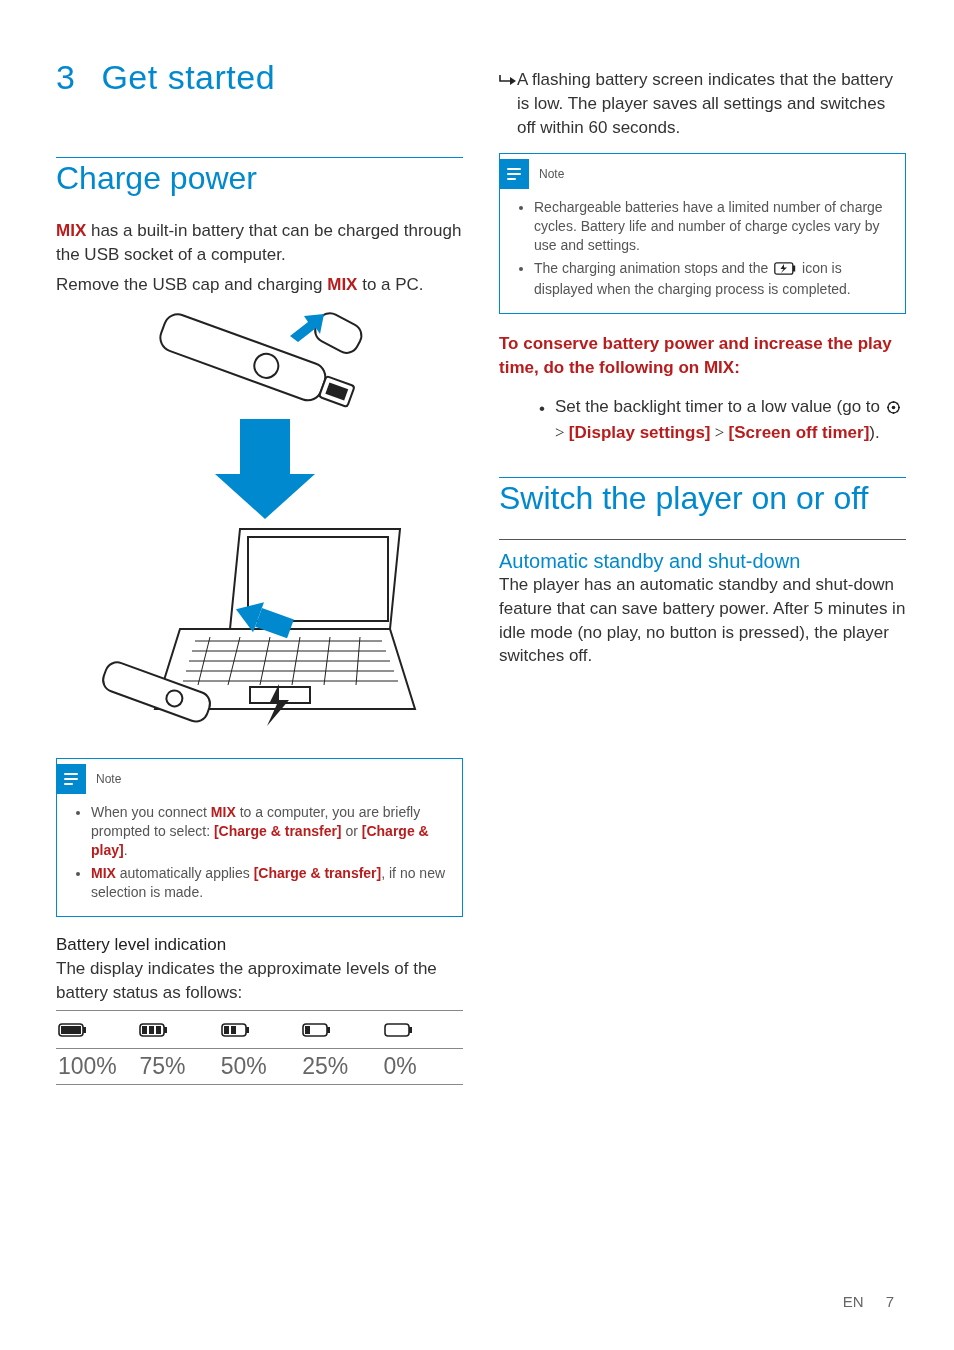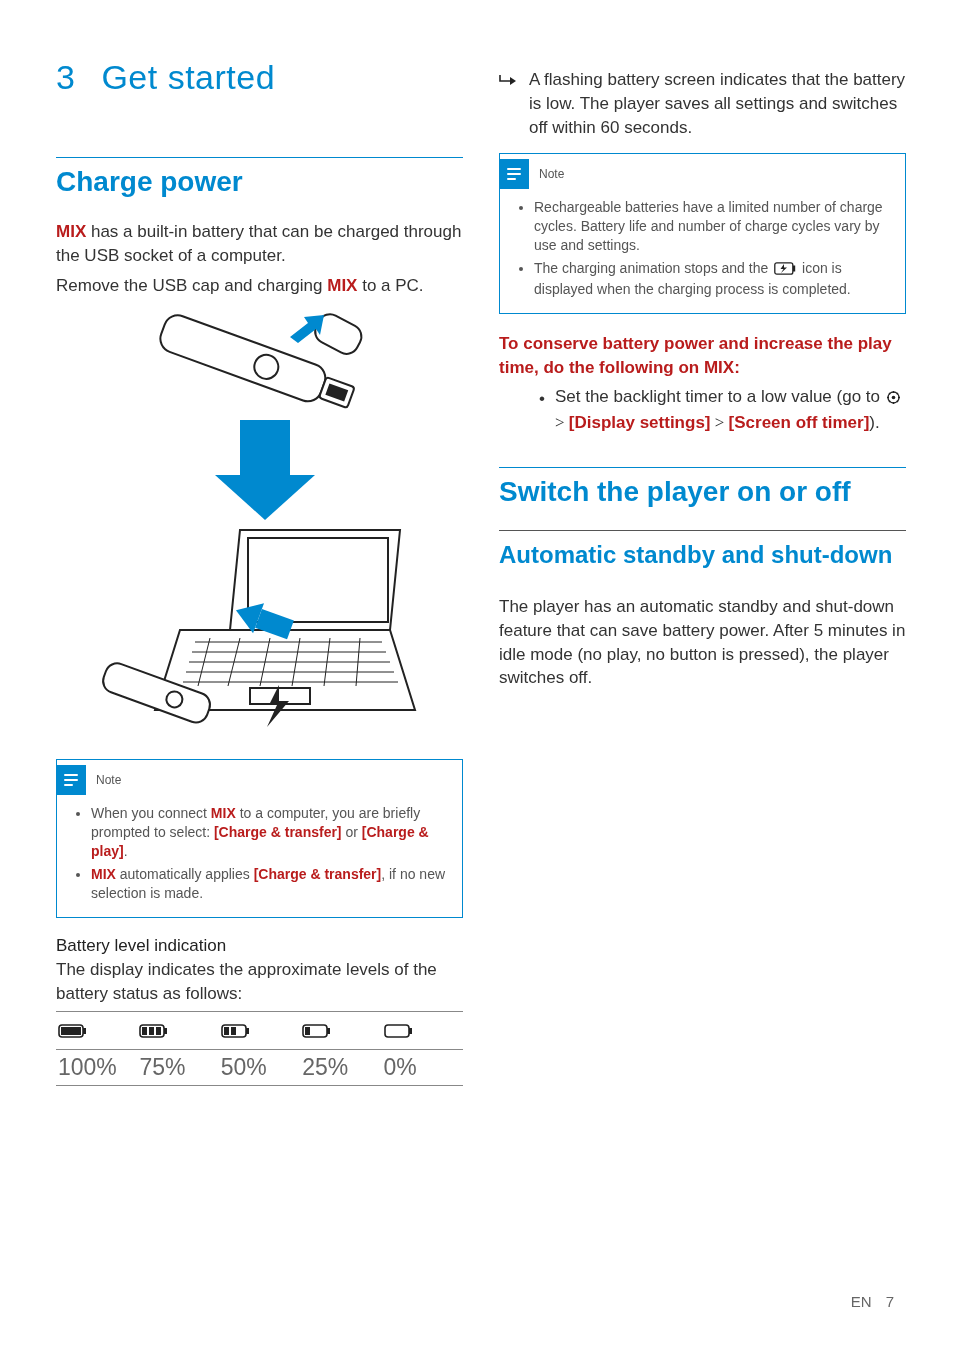--- a/index.html
+++ b/index.html
@@ -31,34 +31,34 @@
     font-weight: 300;
     font-size: 34px;
     color: var(--blue);
     margin: 18px 0 60px 0;
     letter-spacing: .5px;
   }
   h1.chapter .num { display:inline-block; margin-right: 26px; }
 
   h2.section {
     color: var(--blue);
-    font-weight: 700;
-    font-size: 28px;
+    font-weight: 400;
+    font-size: 32px;
     border-top: 1px solid var(--blue);
-    padding-top: 8px;
+    padding-top: 2px;
     margin: 0 0 22px 0;
   }
   hr.thin {
     border:none; border-top:1px solid #555; margin: 18px 0 8px 0;
   }
   h3.sub {
     color: var(--blue);
-    font-size: 24px;
-    font-weight: 700;
-    margin: 10px 0 26px 0;
+    font-size: 20px;
+    font-weight: 400;
+    margin: 10px 0 0 0;
   }
   h4.mini {
     font-size: 17px;
     font-weight: 500;
     margin: 12px 0 2px 0;
     color:#222;
   }
 
   p { font-size: 17px; line-height: 1.4; margin: 0 0 6px 0; color:#333;}
   .bold { font-weight:700; color:#b91c1c;}
@@ -112,32 +112,32 @@
     text-align:left;
     width:20%;
   }
   table.batt tr.icons td { padding-top:6px;}
   table.batt tr.vals td { color:#666;}
 
   .batt-icon { display:inline-block; }
   .batt-icon svg { display:block; }
 
   
-  .arrow-item { display:flex; gap:12px; font-size:17px; line-height:1.4; margin-bottom:14px;}
+  .arrow-item { display:flex; font-size:17px; line-height:1.4; margin-bottom:14px;}
   .arrow-item .glyph { flex: 0 0 auto; padding-top:3px;}
   .bullet-item { display:flex; gap:10px; font-size:17px; line-height:1.4; margin-left:40px; margin-bottom:6px;}
   .bullet-item .dot { flex:0 0 auto; padding-top:2px;}
 
-  .intro-conserve { font-size:17px; line-height:1.4; margin: 14px 0 6px 0;}
+  .intro-conserve { font-size:17px; line-height:1.4; margin: 14px 0 16px 0;}
 
   
   .footer {
     position:absolute; bottom: 40px; right: 60px;
     font-size: 15px; color:#666;
-    display:flex; gap:14px; align-items:baseline;
+    display:flex; gap:22px; align-items:baseline;
   }
 
   .inline-icon { display:inline-block; vertical-align:-2px; margin:0 2px;}
   .greater { font-family: Georgia, serif; }
 </style>
 </head>
 <body>
 
 <div class="page">
 

